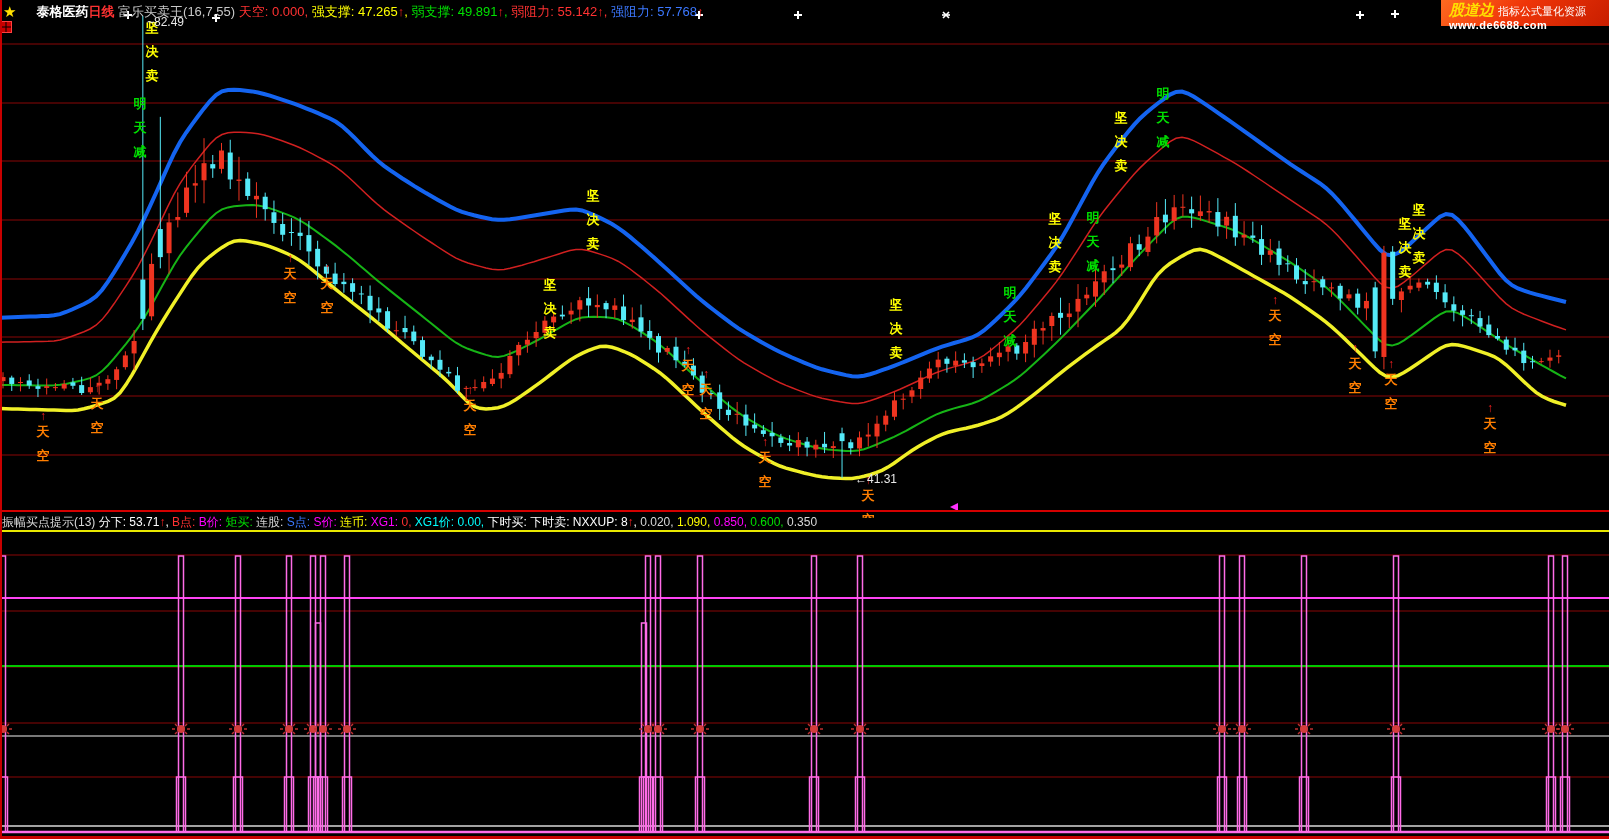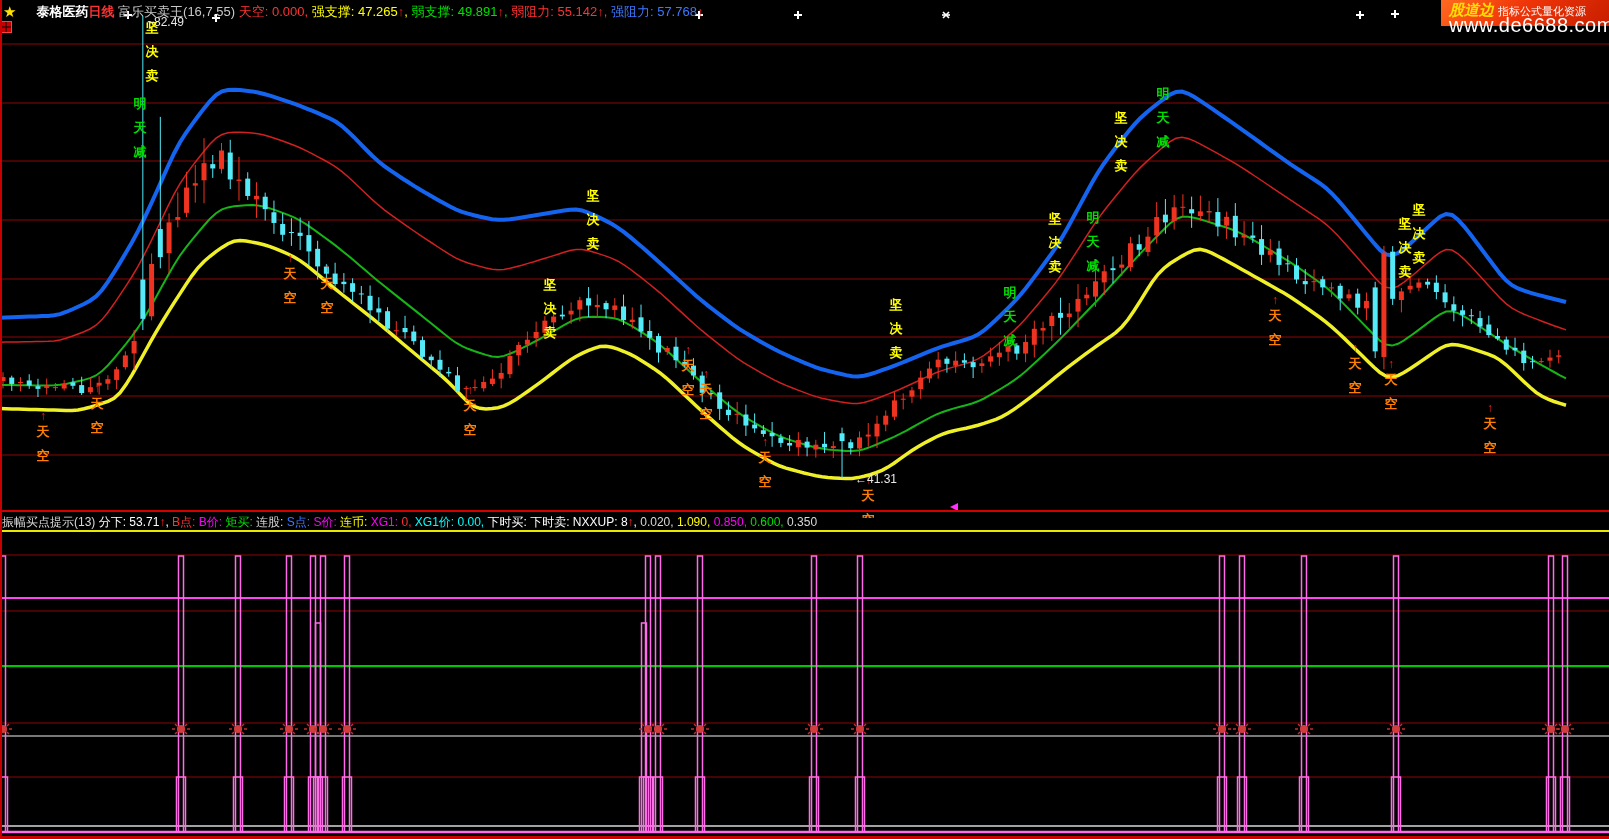--- a/index.html
+++ b/index.html
@@ -8,21 +8,21 @@
   .topbar{position:absolute;top:0;left:0;height:24px;width:1440px;display:flex;
           align-items:center;padding-left:3px;font-size:13px;white-space:pre;z-index:5;}
   .topbar .star{color:#ffe000;font-size:15px;margin-right:2px;}
   .appicon{width:12px;height:12px;margin-right:6px;display:inline-block;}
   .logo{position:absolute;top:0;right:0;width:168px;height:26px;z-index:6;
         background:linear-gradient(135deg,#ff6a20 0%,#ef3508 45%,#c81e00 100%);
         padding:3px 6px 0 8px;box-sizing:border-box;line-height:14px;}
   .logo .row1{display:flex;align-items:baseline;gap:4px;}
   .logo .brand{color:#ffe000;font-weight:bold;font-size:15px;font-style:italic;}
   .logo .tag{color:#fff;font-size:11px;}
-  .logo .url{color:#fff;font-weight:normal;font-size:20px;letter-spacing:.5px;}
+  .logo .url{color:#fff;font-weight:bold;font-size:11px;letter-spacing:.5px;}
   .subheader{position:absolute;top:513px;left:0;width:1609px;height:18px;display:flex;
              align-items:center;padding-left:2px;font-size:12px;white-space:pre;z-index:5;}
   .hline{position:absolute;left:0;width:1609px;z-index:4;}
   .vline{position:absolute;top:0;height:839px;z-index:7;}
   svg{position:absolute;left:0;z-index:1;}
   text{font-family:"Liberation Sans",sans-serif;}
 </style>
 </head>
 <body>
 

